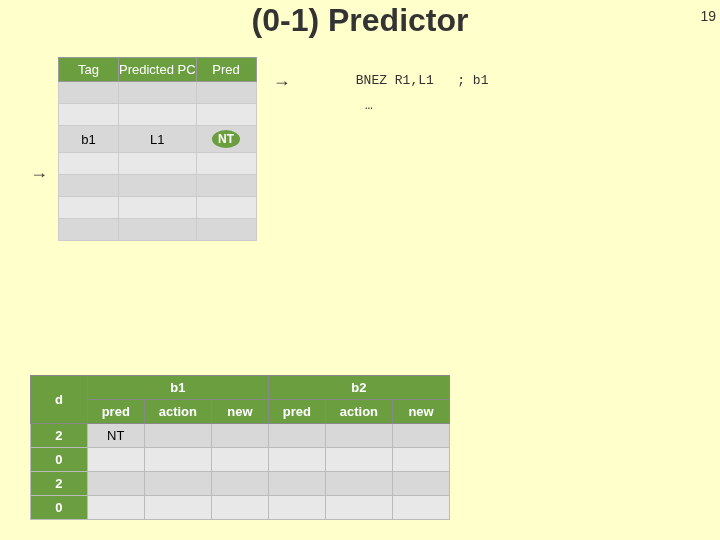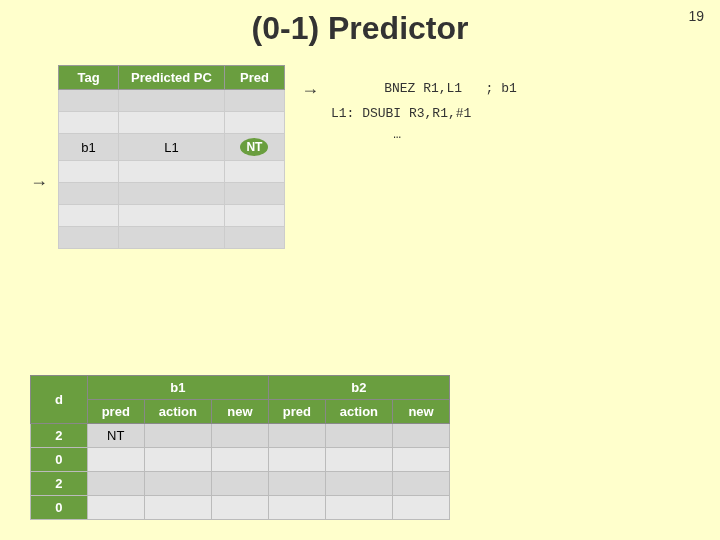--- a/index.html
+++ b/index.html
@@ -9,31 +9,31 @@
       font-family: Arial, sans-serif;
       width: 720px;
       height: 540px;
       overflow: hidden;
       position: relative;
     }
 
     .slide-number {
       position: absolute;
       top: 8px;
-      right: 16px;
+      right: 4px;
       font-size: 14px;
       color: #333;
     }
 
     .title {
       text-align: center;
       font-size: 32px;
       font-weight: bold;
       color: #333;
-      margin-top: 10px;
+      margin-top: 2px;
       margin-bottom: 18px;
     }
 
     .content-area {
       display: flex;
       flex-direction: row;
       padding: 0 30px;
       gap: 20px;
     }
 
@@ -51,23 +51,23 @@
     }
 
     .btb-table {
       border-collapse: collapse;
       font-size: 13px;
     }
 
     .btb-table th {
       background-color: #6a9e3f;
       color: white;
-      padding: 4px 12px;
+      padding: 4px 0;
       border: 1px solid #999;
-      font-weight: bold;
+      font-weight: normal;
     }
 
     .btb-table td {
       padding: 4px 12px;
       border: 1px solid #ccc;
       text-align: center;
       min-width: 60px;
       height: 22px;
     }
 
@@ -224,24 +224,20 @@
     </div>
   </div>
 
   <div class="code-section">
     <div class="code-line">
       <span style="font-size:18px; color:#333; margin-right:2px;">→</span>
       <span>&nbsp;&nbsp;&nbsp;&nbsp;&nbsp;&nbsp;&nbsp;&nbsp;BNEZ R1,L1&nbsp;&nbsp;&nbsp;; b1</span>
     </div>
     <div class="code-line">
       <span style="width:22px; display:inline-block;"></span>
-      <span>L1:&nbsp;DSUBI R3,R1,#1</span>
-    </div>
-    <div class="code-line">
-      <span style="width:22px; display:inline-block;"></span>
       <span>&nbsp;&nbsp;&nbsp;&nbsp;&nbsp;&nbsp;&nbsp;&nbsp;…</span>
     </div>
   </div>
 
 </div>
 
 <div class="bottom-section">
   <table class="bottom-table">
     <thead>
       <tr>

